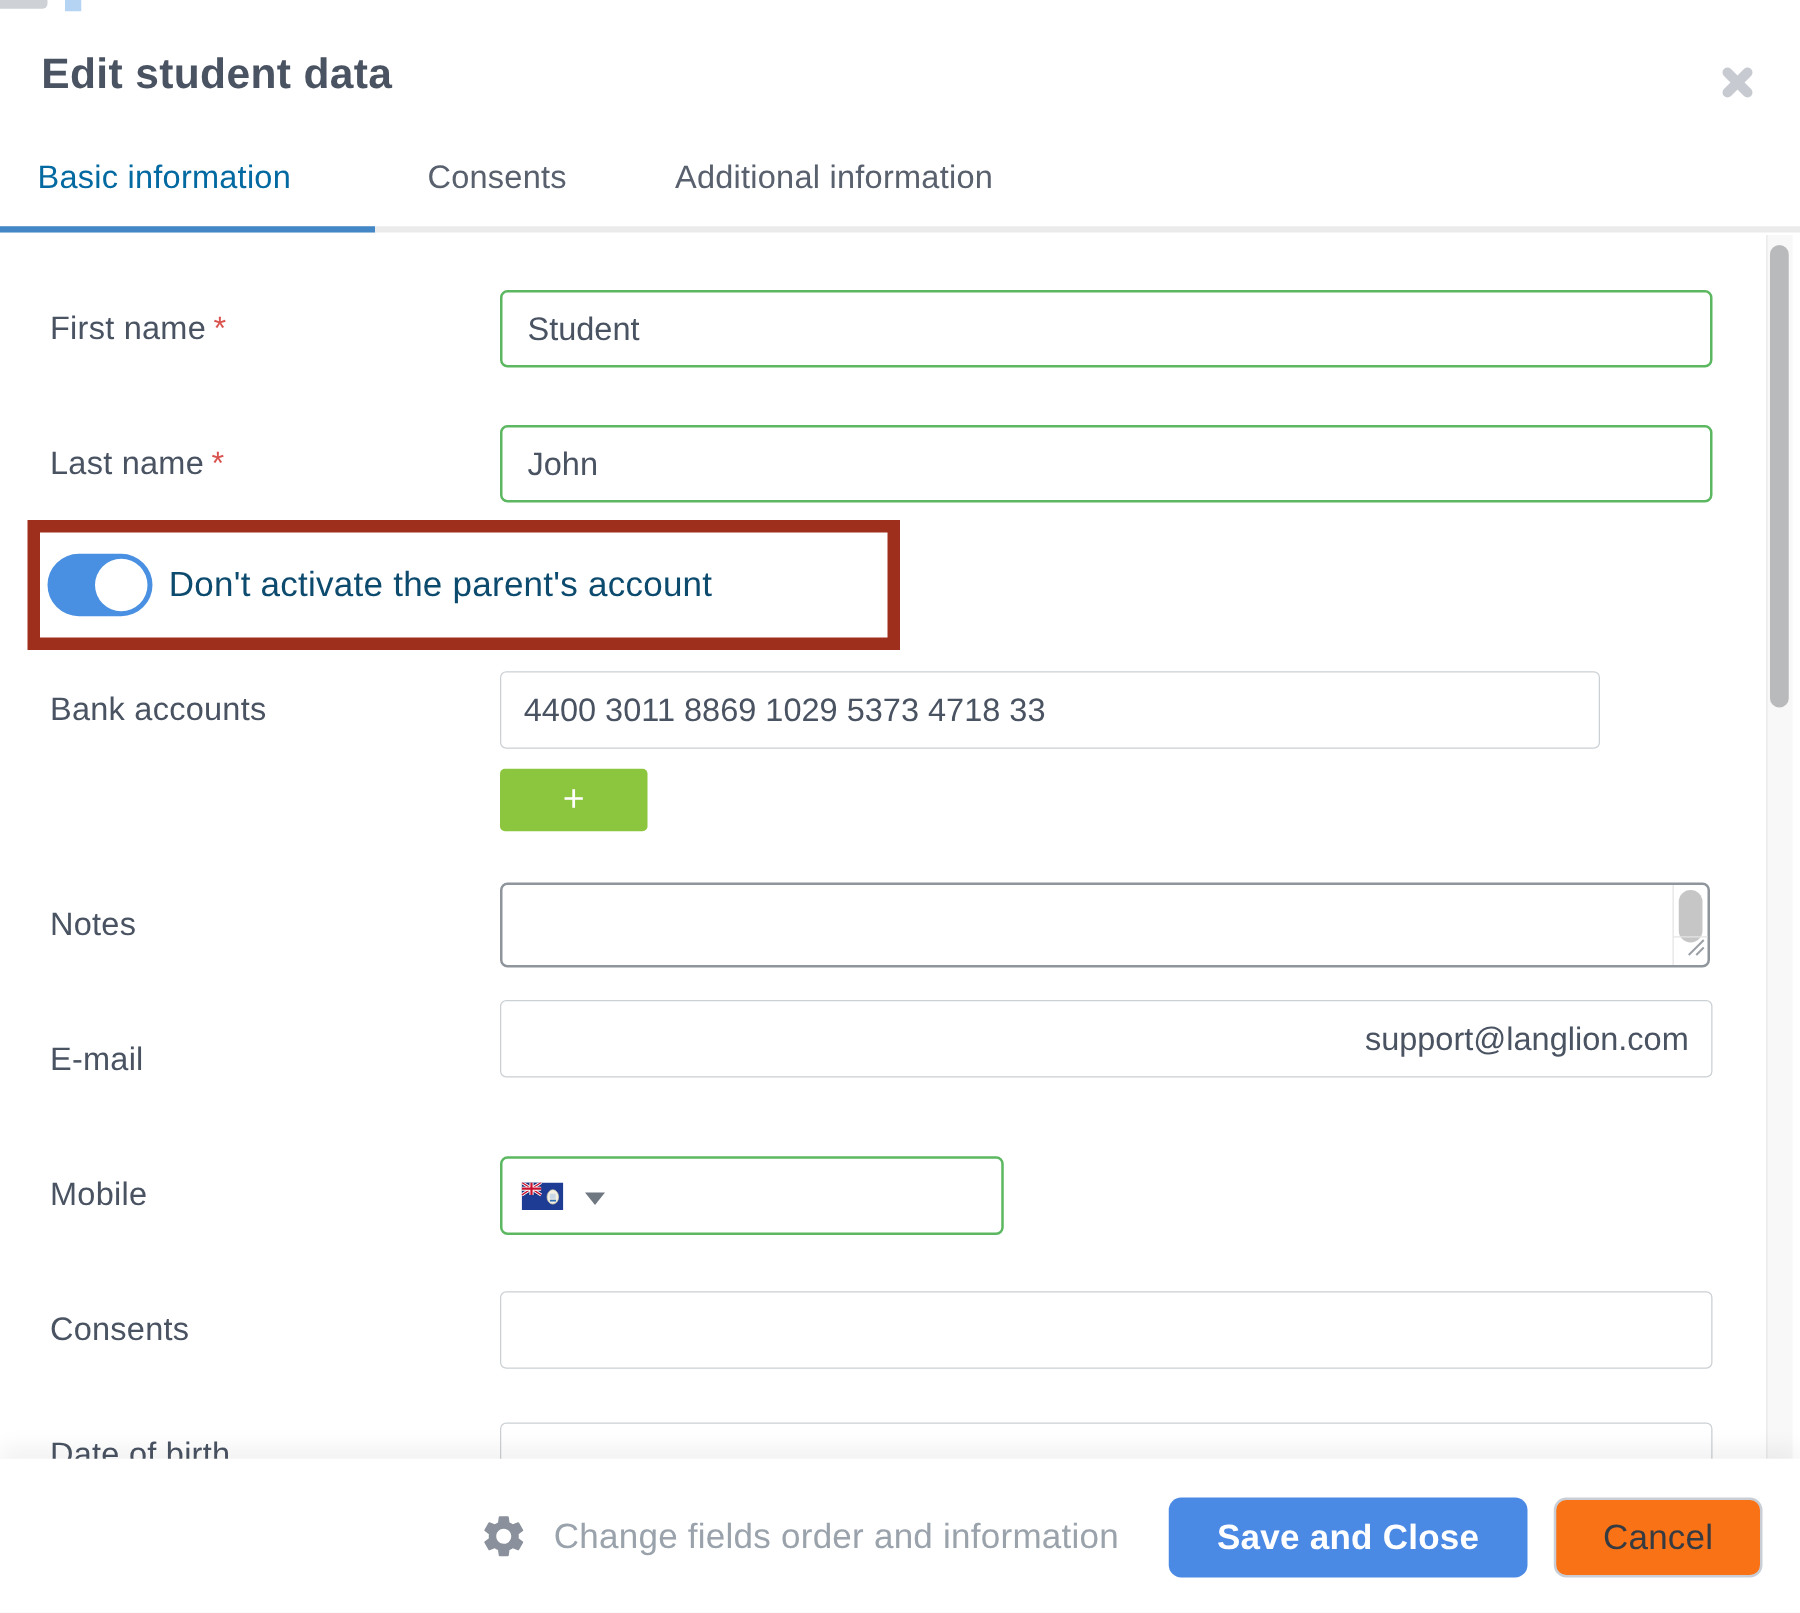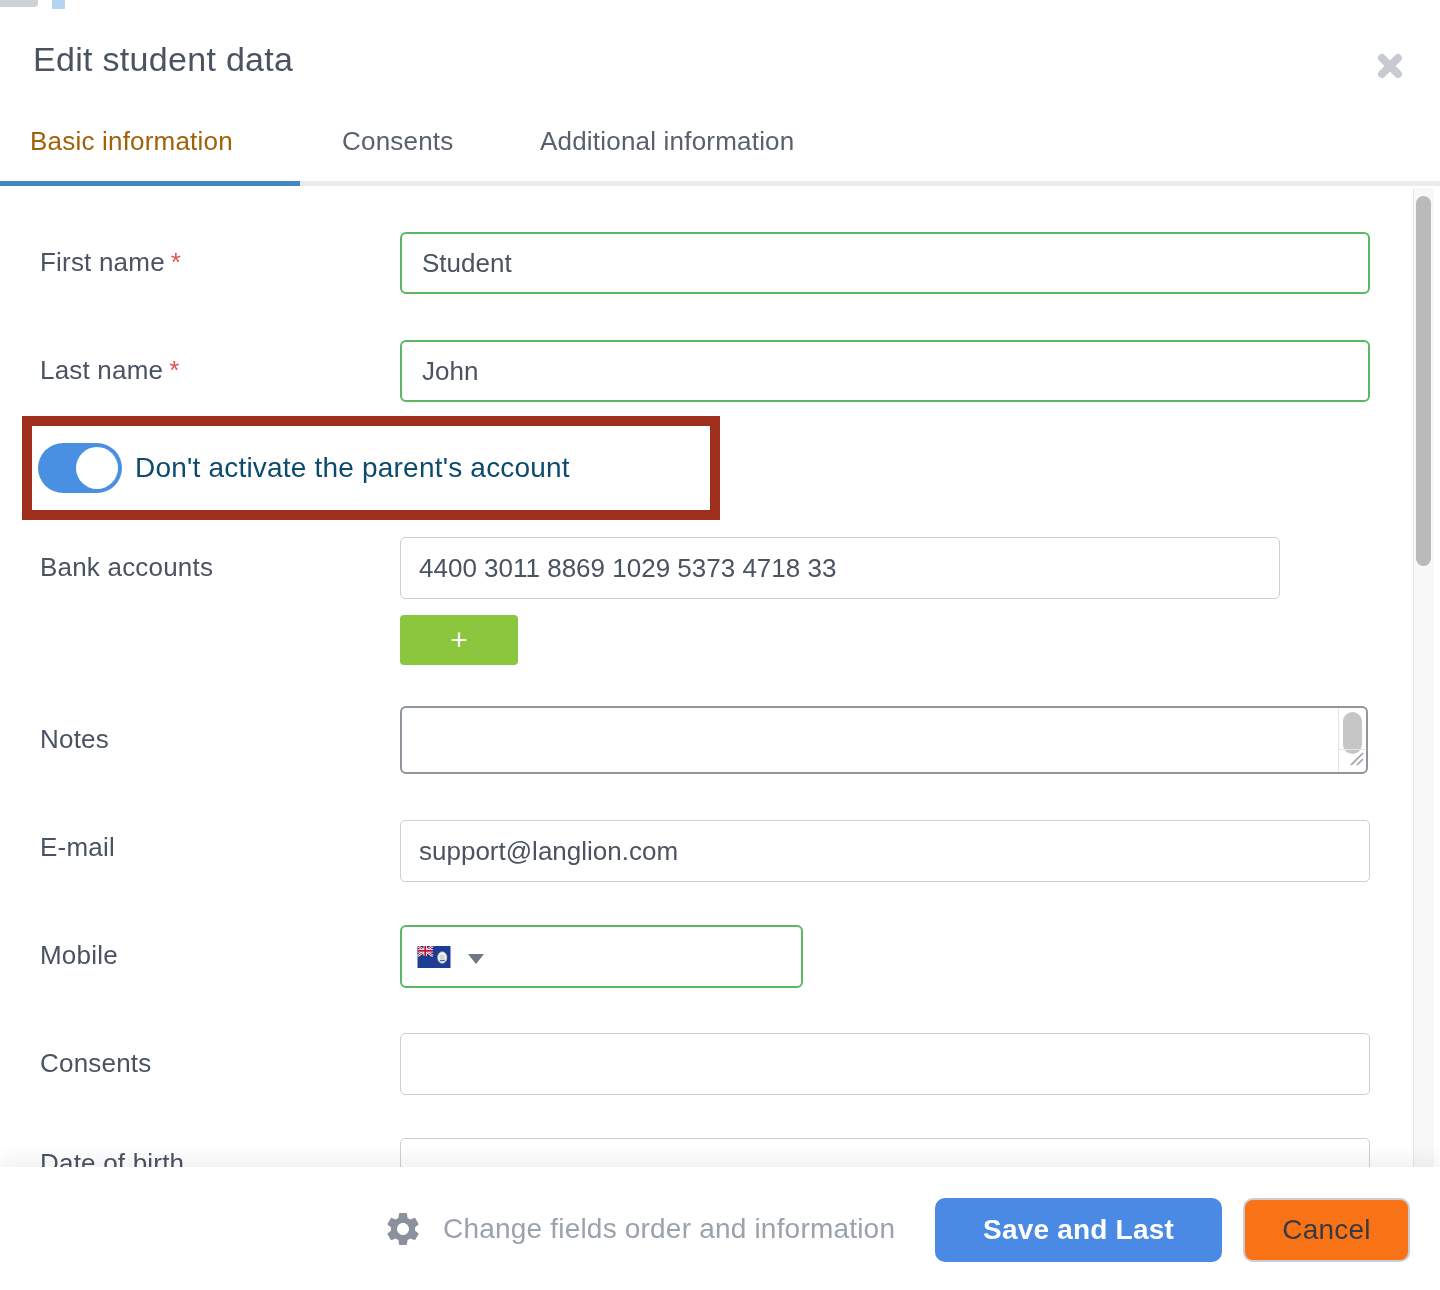--- a/index.html
+++ b/index.html
@@ -8,46 +8,46 @@
   #screen { position:relative; width:1440px; height:1290px; background:#ffffff; overflow:hidden; }
 
   
   .page-top-blob { position:absolute; left:0; top:0; width:38px; height:7px; background:#c2c5ca; border-radius:0 0 4px 0; opacity:.8; }
   .page-top-chip { position:absolute; left:52px; top:0; width:13px; height:9px; background:#b5d3f2; }
   .page-bottom-bar { position:absolute; left:0; top:1283px; width:1440px; height:7px; background:#d7d7db; }
 
   
   .modal { position:absolute; left:0; top:10px; width:1440px; height:1273px; background:#ffffff; border-radius:8px 8px 0 0; }
 
-  .modal-title { position:absolute; left:33px; top:30px; font-size:34px; font-weight:400; letter-spacing:.3px; color:#4a5362; }
+  .modal-title { position:absolute; left:33px; top:30px; font-size:34px; font-weight:700; letter-spacing:.3px; color:#4a5362; }
   .close-btn { position:absolute; left:1372px; top:38px; width:36px; height:36px; cursor:pointer; }
 
   
   .tab { position:absolute; top:116px; font-size:26px; letter-spacing:.2px; color:#59616e; cursor:pointer; }
-  .tab.active { color:#a16207; }
+  .tab.active { color:#0369a1; }
   .tab-1 { left:30px; }
   .tab-2 { left:342px; }
   .tab-3 { left:540px; }
   .tabs-baseline { position:absolute; left:0; top:171px; width:1440px; height:5px; background:#ebebeb; }
   .tabs-active-bar { position:absolute; left:0; top:171px; width:300px; height:5px; background:#4387c7; }
 
   
   .field-label { position:absolute; left:40px; font-size:26px; letter-spacing:.2px; color:#4a5362; white-space:nowrap; }
   .required { color:#d9534f; margin-left:6px; }
 
   .text-input { position:absolute; left:400px; height:62px; font-family:inherit; font-size:26px; color:#4a5362; background:#fff;
                 padding:0 18px; outline:none; }
   .green-input { border:2px solid #5cb860; border-radius:6px;padding-left:20px; }
   .gray-input  { border:1px solid #cbd0d4; border-radius:5px; }
 
   .lbl-first   { top:237px; } .in-first  { top:222px; width:970px; }
   .lbl-last    { top:345px; } .in-last   { top:330px; width:970px; }
   .lbl-bank    { top:542px; } .in-bank   { top:527px; width:880px; }
   .lbl-notes   { top:714px;text-align:center; }
-  .lbl-email   { top:822px; } .in-email  { top:810px; width:970px; }
+  .lbl-email   { top:822px; } .in-email  { top:790px; width:970px;text-align:right; }
   .lbl-mobile  { top:930px; }
   .lbl-addr    { top:1038px; } .in-addr  { top:1023px; width:970px; }
   .lbl-dob     { top:1138px; } .in-dob   { top:1128px; width:970px; }
 
   
   .highlight-box { position:absolute; left:22px; top:406px; width:698px; height:104px; border:10px solid #9e2f1d; background:#fff; }
   .toggle { position:absolute; left:6px; top:50%; transform:translateY(-50%); width:84px; height:50px; border-radius:25px;
             background:#4a90e2; cursor:pointer; }
   .toggle-knob { position:absolute; top:4px; right:4px; width:42px; height:42px; border-radius:50%; background:#ffffff; }
   .toggle-label { position:absolute; left:103px; top:50%; transform:translateY(-50%); font-size:28px; letter-spacing:.2px;
@@ -178,18 +178,18 @@
     <div class="modal-scroll-track"></div>
     <div class="modal-scroll-thumb"></div>
 
     <div class="footer">
       <div class="gear">
         <svg width="40" height="40" viewBox="0 0 24 24">
           <path fill="#8a919c" d="M19.14,12.94c0.04-0.3,0.06-0.61,0.06-0.94c0-0.32-0.02-0.64-0.07-0.94l2.03-1.58c0.18-0.14,0.23-0.41,0.12-0.61 l-1.92-3.32c-0.12-0.22-0.37-0.29-0.59-0.22l-2.39,0.96c-0.5-0.38-1.03-0.7-1.62-0.94L14.4,2.81c-0.04-0.24-0.24-0.41-0.48-0.41 h-3.84c-0.24,0-0.43,0.17-0.47,0.41L9.25,5.35C8.66,5.59,8.12,5.92,7.63,6.29L5.24,5.33c-0.22-0.08-0.47,0-0.59,0.22L2.74,8.87 C2.62,9.08,2.66,9.34,2.86,9.48l2.03,1.58C4.84,11.36,4.8,11.69,4.8,12s0.02,0.64,0.07,0.94l-2.03,1.58 c-0.18,0.14-0.23,0.41-0.12,0.61l1.92,3.32c0.12,0.22,0.37,0.29,0.59,0.22l2.39-0.96c0.5,0.38,1.03,0.7,1.62,0.94l0.36,2.54 c0.05,0.24,0.24,0.41,0.48,0.41h3.84c0.24,0,0.44-0.17,0.47-0.41l0.36-2.54c0.59-0.24,1.13-0.56,1.62-0.94l2.39,0.96 c0.22,0.08,0.47,0,0.59-0.22l1.92-3.32c0.12-0.22,0.07-0.47-0.12-0.61L19.14,12.94z M12,15.6c-1.98,0-3.6-1.62-3.6-3.6 s1.62-3.6,3.6-3.6s3.6,1.62,3.6,3.6S13.98,15.6,12,15.6z"></path>
         </svg>
       </div>
       <div class="change-fields">Change fields order and information</div>
-      <button class="save-btn">Save and Last</button>
+      <button class="save-btn">Save and Close</button>
       <button class="cancel-btn">Cancel</button>
     </div>
 
   </div>
 </div>
 
 </body></html>

